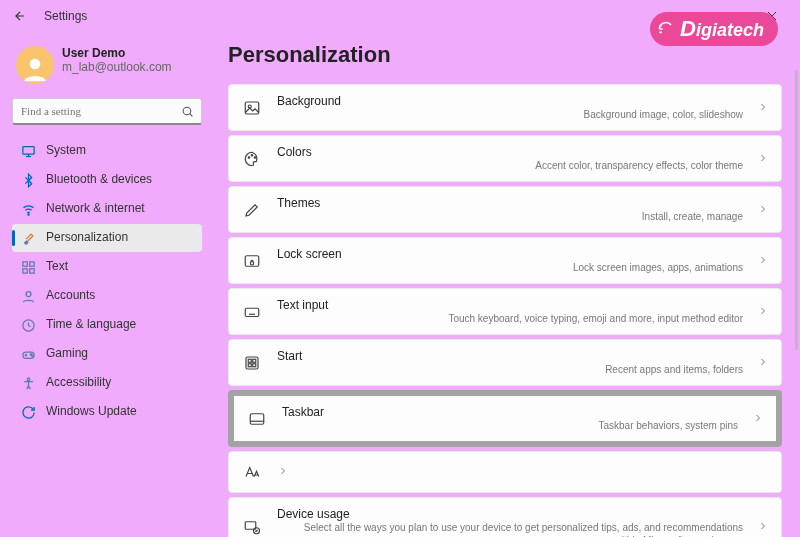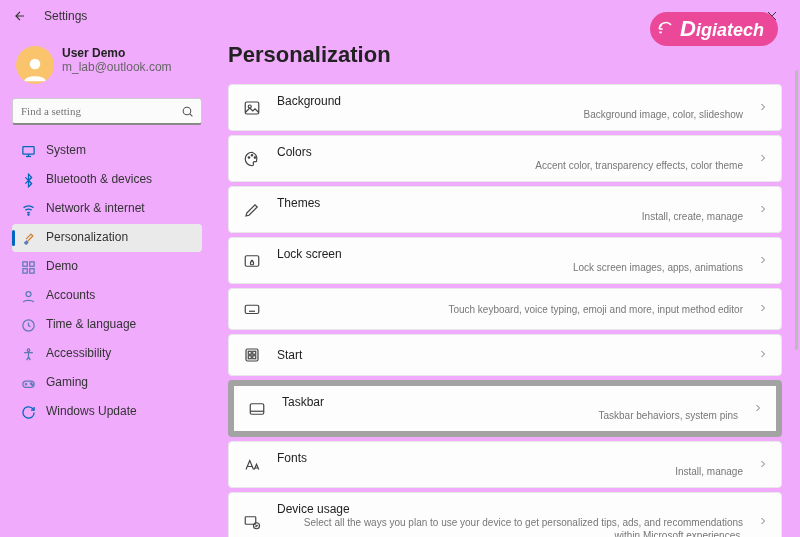--- a/index.html
+++ b/index.html
@@ -134,63 +134,63 @@
           </div>
           <div class="nav-item">
             <span class="nav-icon">
               <svg width="15" height="15" viewBox="0 0 24 24" fill="none" stroke="#5b7ab5" stroke-width="2">
                 <rect x="3" y="3" width="7" height="7"></rect>
                 <rect x="14" y="3" width="7" height="7"></rect>
                 <rect x="3" y="14" width="7" height="7"></rect>
                 <rect x="14" y="14" width="7" height="7"></rect>
               </svg>
             </span>
-            <span>Demo</span>
+            <span>Text</span>
           </div>
           <div class="nav-item">
             <span class="nav-icon">
               <svg width="15" height="15" viewBox="0 0 24 24" fill="none" stroke="#5b7ab5" stroke-width="2">
                 <circle cx="12" cy="8" r="4"></circle>
                 <path d="M4 21c0-4 16-4 16 0"></path>
               </svg>
             </span>
             <span>Accounts</span>
           </div>
           <div class="nav-item">
             <span class="nav-icon">
               <svg width="15" height="15" viewBox="0 0 24 24" fill="none" stroke="#5b7ab5" stroke-width="2">
                 <circle cx="12" cy="12" r="9"></circle>
                 <path d="M12 7v5l3 2"></path>
               </svg>
             </span>
             <span>Time &amp; language</span>
-          </div>
-          <div class="nav-item">
-            <span class="nav-icon">
-              <svg width="15" height="15" viewBox="0 0 24 24" fill="none" stroke="#5b7ab5" stroke-width="2">
-                <circle cx="12" cy="5" r="2"></circle>
-                <path d="M5 9h14M12 9v7M9 21l3-5 3 5"></path>
-              </svg>
-            </span>
-            <span>Accessibility</span>
           </div>
           <div class="nav-item">
             <span class="nav-icon">
               <svg width="15" height="15" viewBox="0 0 24 24" fill="none" stroke="#5b7ab5" stroke-width="2">
                 <rect x="3" y="8" width="18" height="10" rx="5"></rect>
                 <line x1="8" y1="11" x2="8" y2="15"></line>
                 <line x1="6" y1="13" x2="10" y2="13"></line>
                 <circle cx="16" cy="12" r="1" fill="#5b7ab5"></circle>
                 <circle cx="18" cy="14" r="1" fill="#5b7ab5"></circle>
               </svg>
             </span>
             <span>Gaming</span>
           </div>
           <div class="nav-item">
             <span class="nav-icon">
+              <svg width="15" height="15" viewBox="0 0 24 24" fill="none" stroke="#5b7ab5" stroke-width="2">
+                <circle cx="12" cy="5" r="2"></circle>
+                <path d="M5 9h14M12 9v7M9 21l3-5 3 5"></path>
+              </svg>
+            </span>
+            <span>Accessibility</span>
+          </div>
+          <div class="nav-item">
+            <span class="nav-icon">
               <svg width="15" height="15" viewBox="0 0 24 24" fill="none" stroke="#0067c0" stroke-width="2">
                 <path d="M21 12a9 9 0 1 1-3-6.7L21 8"></path>
                 <path d="M21 3v5h-5"></path>
               </svg>
             </span>
             <span>Windows Update</span>
           </div>
         </div>
     </div>
 
@@ -272,40 +272,42 @@
     <span class="card-icon">
               <svg width="18" height="18" viewBox="0 0 24 24" fill="none" stroke="#444" stroke-width="1.6">
                 <rect x="3" y="7" width="18" height="11" rx="2"></rect>
                 <line x1="7" y1="11" x2="7" y2="11"></line>
                 <line x1="11" y1="11" x2="11" y2="11"></line>
                 <line x1="15" y1="11" x2="15" y2="11"></line>
                 <line x1="8" y1="15" x2="16" y2="15"></line>
               </svg>
             </span>
     <div class="card-body">
+      <span class="card-title">Text input</span>
       <span class="card-sub">Touch keyboard, voice typing, emoji and more, input method editor</span>
     </div>
     <span class="chevron">
       <svg width="12" height="12" viewBox="0 0 24 24" fill="none" stroke="#777" stroke-width="2">
                 <path d="M9 6l6 6-6 6"></path>
               </svg>
     </span>
           </div>
           <div class="card">
     <span class="card-icon">
               <svg width="18" height="18" viewBox="0 0 24 24" fill="none" stroke="#444" stroke-width="1.6">
                 <rect x="4" y="4" width="16" height="16" rx="2"></rect>
                 <rect x="7" y="7" width="4" height="4"></rect>
                 <rect x="13" y="7" width="4" height="4"></rect>
                 <rect x="7" y="13" width="4" height="4"></rect>
                 <rect x="13" y="13" width="4" height="4"></rect>
               </svg>
             </span>
     <div class="card-body">
       <span class="card-title">Start</span>
+      <span class="card-sub">Recent apps and items, folders</span>
     </div>
     <span class="chevron">
       <svg width="12" height="12" viewBox="0 0 24 24" fill="none" stroke="#777" stroke-width="2">
                 <path d="M9 6l6 6-6 6"></path>
               </svg>
     </span>
           </div>
           <div class="card highlighted">
     <span class="card-icon">
               <svg width="18" height="18" viewBox="0 0 24 24" fill="none" stroke="#444" stroke-width="1.6">
@@ -323,24 +325,20 @@
               </svg>
     </span>
           </div>
           <div class="card">
     <span class="card-icon">
               <svg width="18" height="18" viewBox="0 0 24 24" fill="none" stroke="#444" stroke-width="1.6">
                 <path d="M4 18L9 6l5 12M6 14h6"></path>
                 <path d="M15 18l3-7 3 7M16 16h4"></path>
               </svg>
             </span>
-    <div class="card-body">
-      <span class="card-title">Fonts</span>
-      <span class="card-sub">Install, manage</span>
-    </div>
     <span class="chevron">
       <svg width="12" height="12" viewBox="0 0 24 24" fill="none" stroke="#777" stroke-width="2">
                 <path d="M9 6l6 6-6 6"></path>
               </svg>
     </span>
           </div>
           <div class="card">
     <span class="card-icon">
               <svg width="18" height="18" viewBox="0 0 24 24" fill="none" stroke="#444" stroke-width="1.6">
                 <rect x="3" y="5" width="14" height="10" rx="1"></rect>

